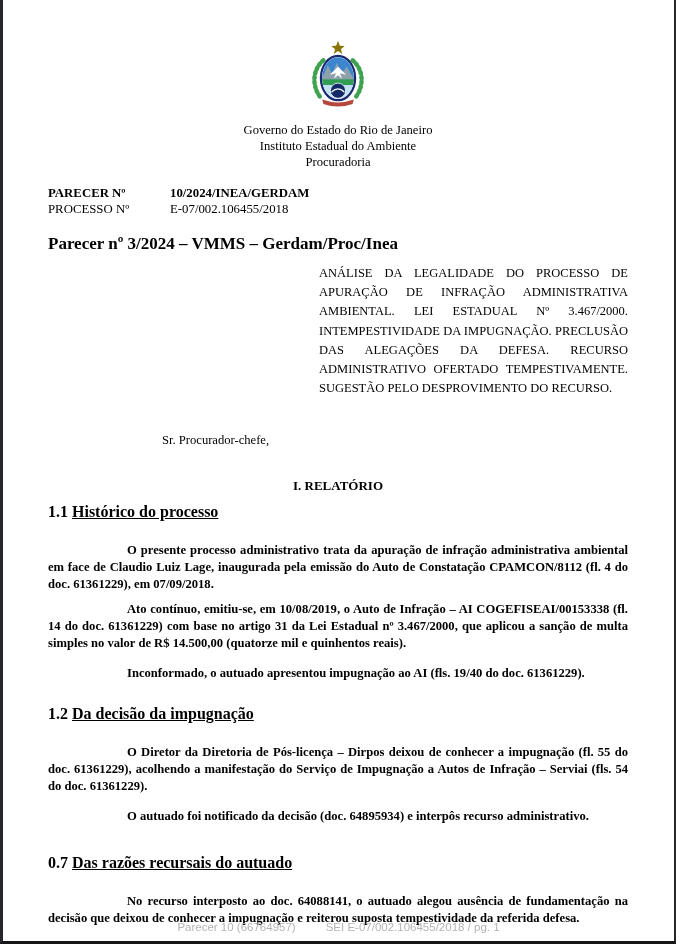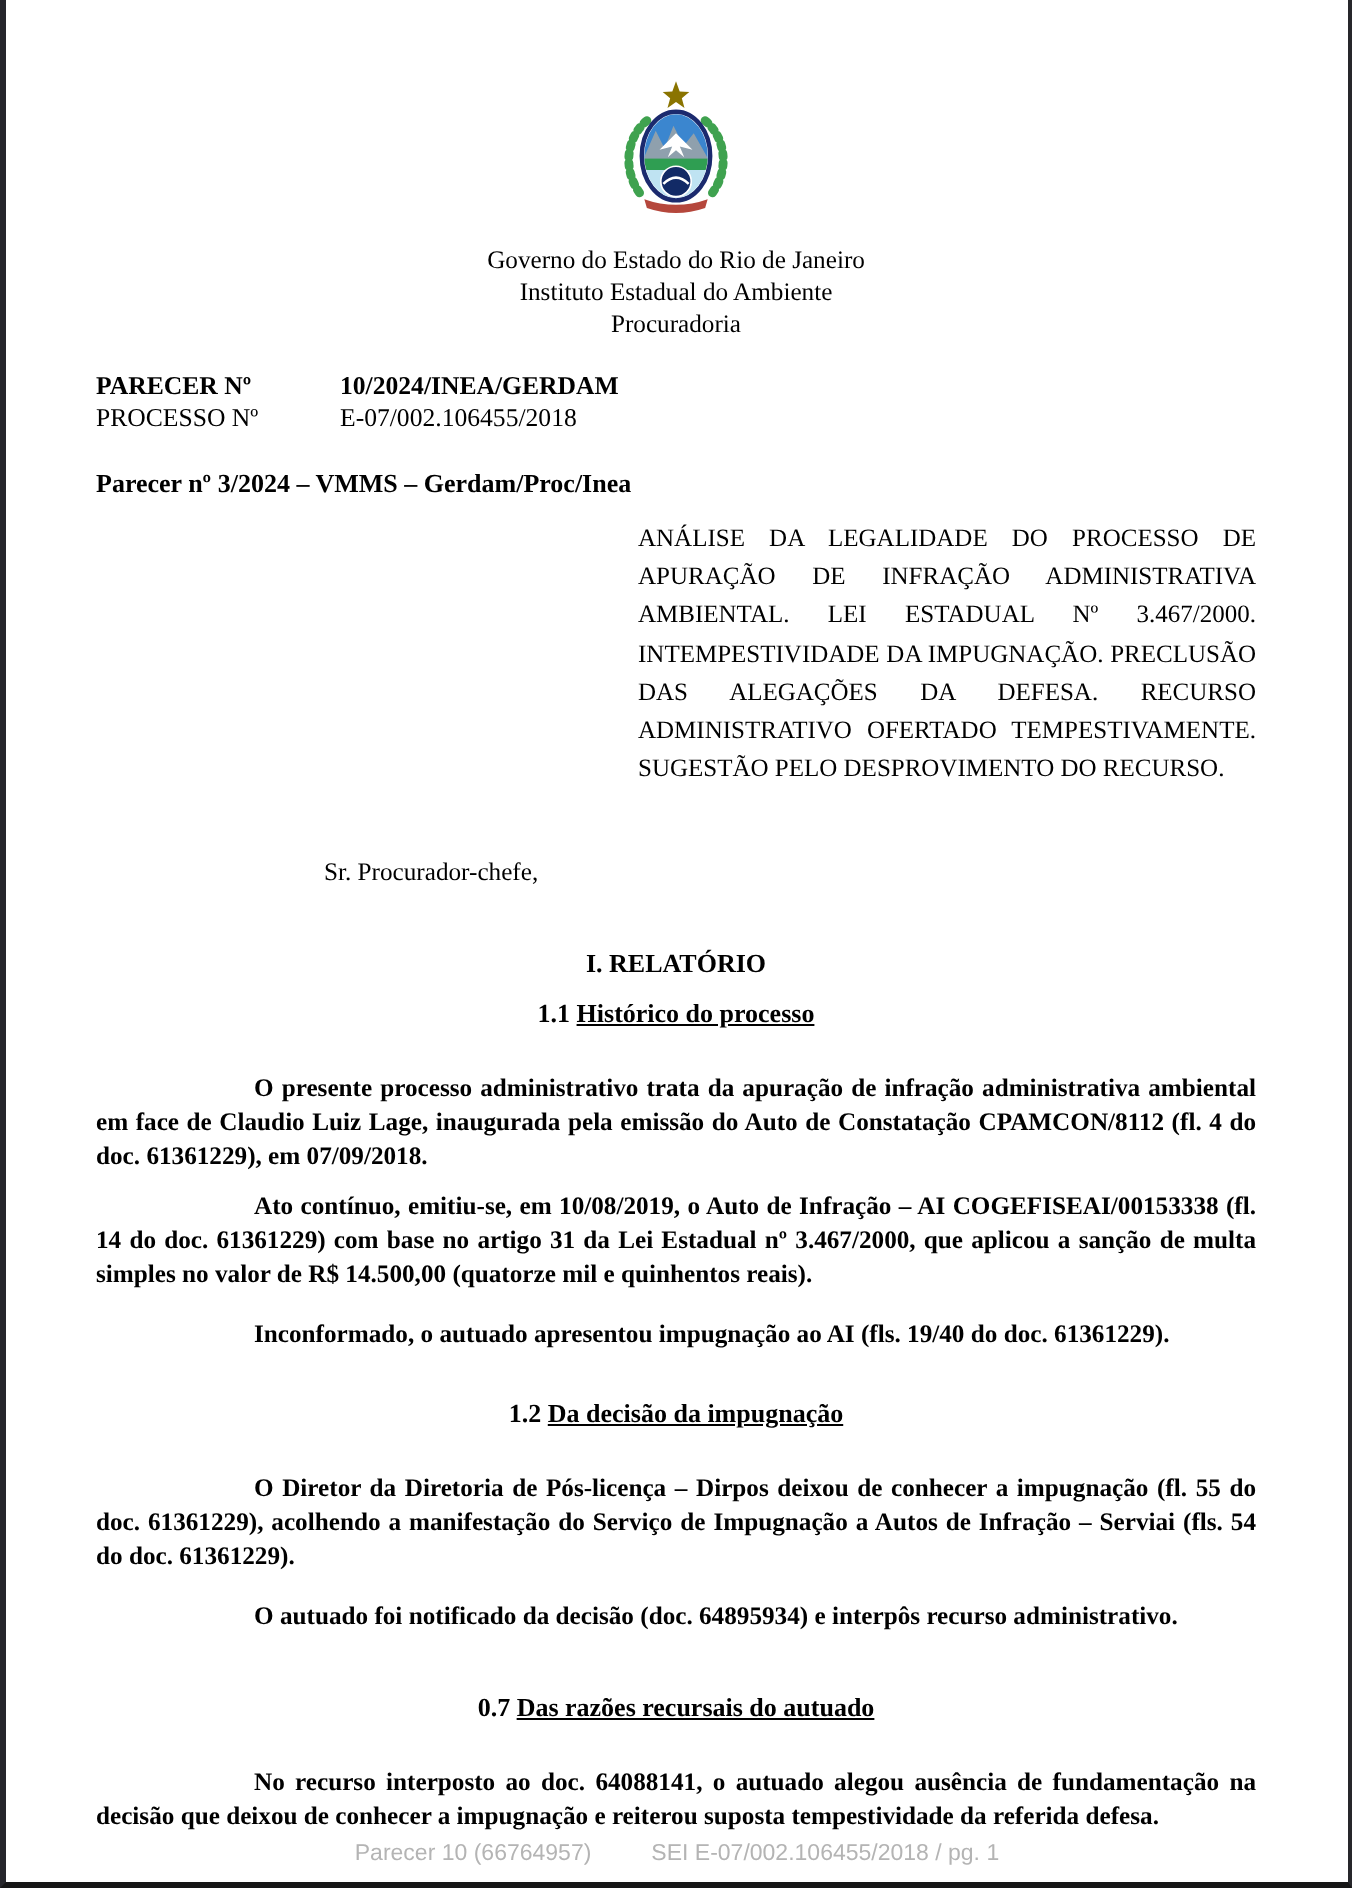--- a/index.html
+++ b/index.html
@@ -18,36 +18,36 @@
   .doc {
     position: absolute; top: 0; left: 0; right: 0;
     padding: 33px 46px 0 45px;
   }
   .masthead { text-align: center; }
   .logo-wrap { display: flex; justify-content: center; }
   .org-lines { font-size: 12.6px; line-height: 16px; margin-top: 4px; }
   .meta { margin-top: 16px; font-size: 12.8px; }
   .meta-row { display: grid; grid-template-columns: 122px 1fr; line-height: 15.5px; }
   .meta-row.bold { font-weight: bold; }
-  .ref-line { margin-top: 17px; font-weight: bold; font-size: 13px; }
+  .ref-line { margin-top: 17px; font-weight: bold; font-size: 17px; }
   .ementa {
     margin-top: 10px;
     margin-left: auto;
     width: 309px;
     text-align: justify;
     font-size: 12.5px;
     line-height: 19.2px;
   }
   .salutation { margin-top: 35px; margin-left: 114px; font-size: 12.6px; }
   .main-heading {
     margin-top: 30px;
     text-align: center; font-weight: bold; font-size: 13px;
   }
   .sub-heading {
-    text-align: center; font-weight: bold; font-size: 13px;
+    font-weight: bold; font-size: 16px;
   }
   .sub-heading .num { text-decoration: none; }
   .sub-heading .t { text-decoration: underline; }
   .sh-11 { margin-top: 9px; }
   .sh-12 { margin-top: 23px; }
   .sh-13 { margin-top: 29px; }
   p.body-par {
     text-align: justify;
     text-indent: 79px;
     font-size: 12.6px;

